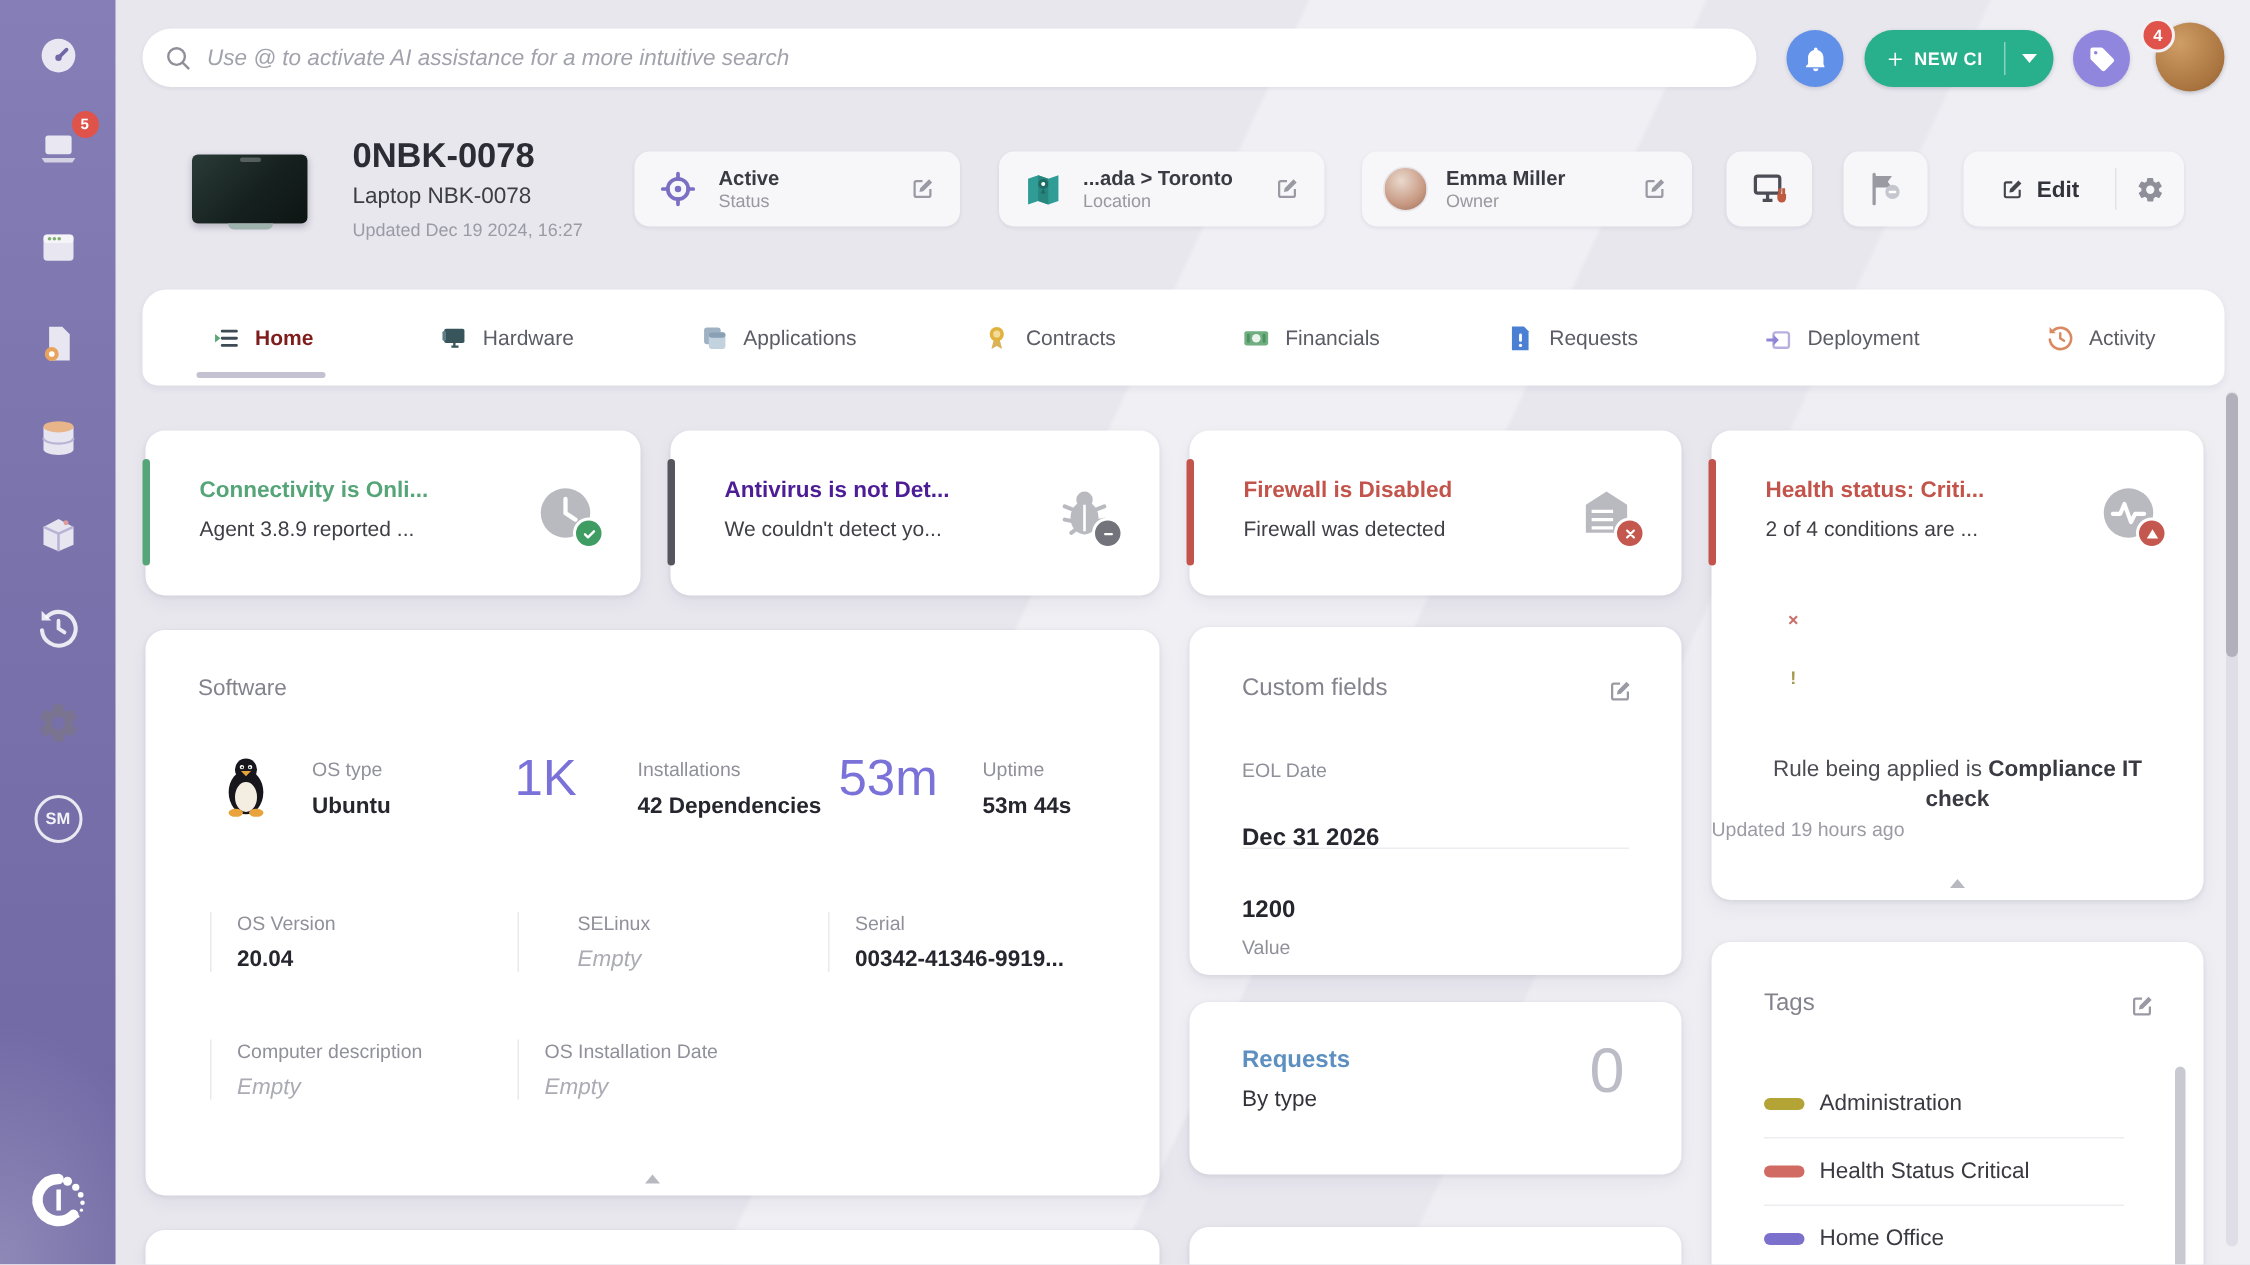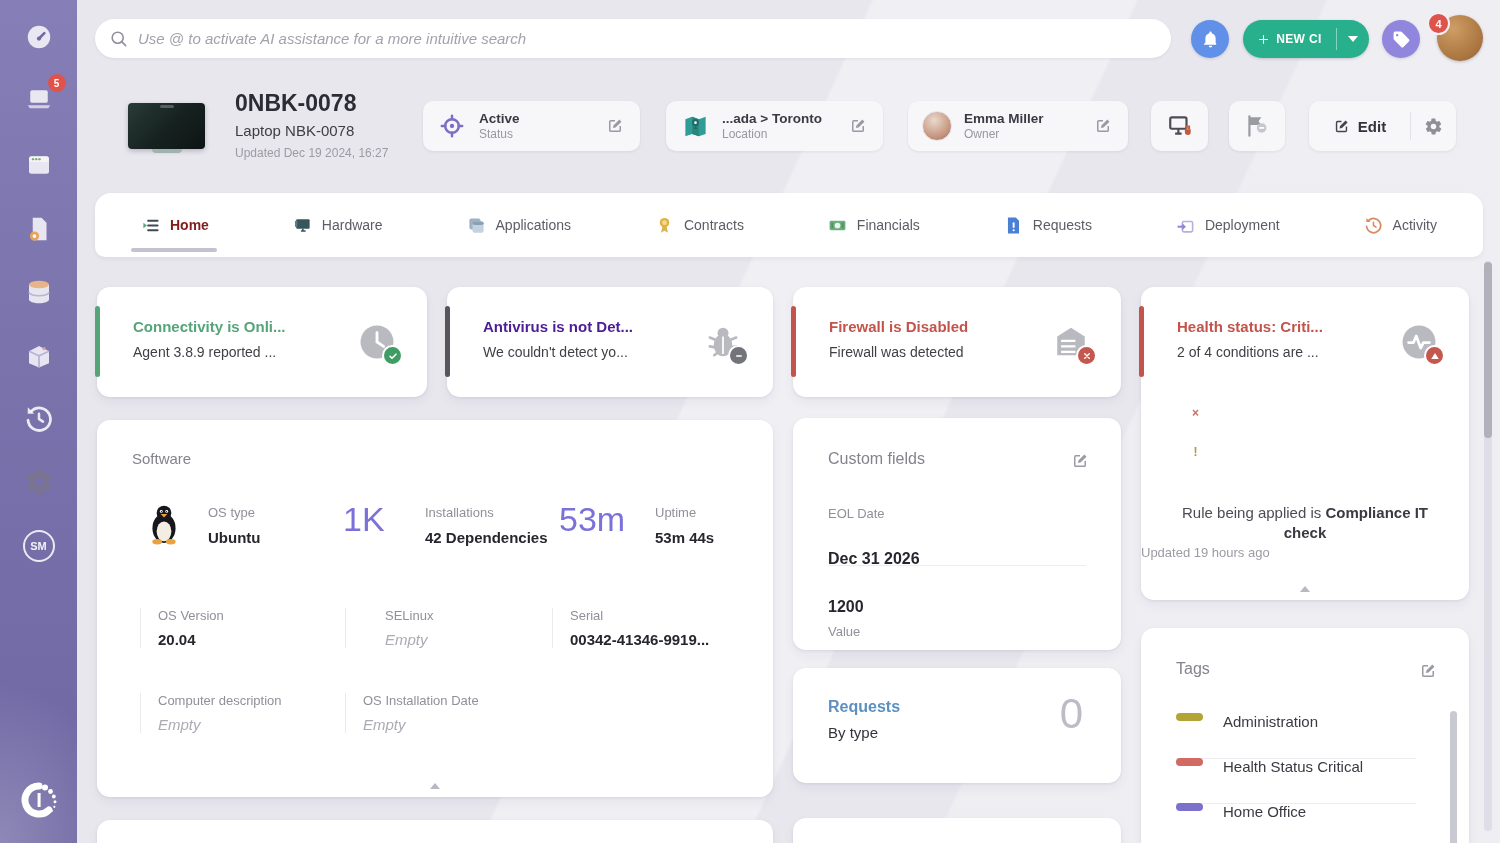--- a/index.html
+++ b/index.html
@@ -112,21 +112,21 @@
   .field-cell { position:absolute; border-left:1px solid #e9e9ee; padding-left:17px; width:200px; }
   .field-cell .fl { font-size:13px; color:#90909a; }
   .field-cell .fv { font-size:15px; font-weight:bold; color:#26262e; margin-top:8px; }
   .field-cell .fv.empty { font-weight:normal; font-style:italic; color:#ababb4; }
 
   
   .cf-label { position:absolute; font-size:13px; color:#90909a; }
   .cf-value { position:absolute; font-size:16px; font-weight:bold; color:#26262e; }
   .divider { position:absolute; height:1px; background:#ededf1; }
   .req-count { position:absolute; right:38px; top:22px; font-size:42px; color:#bcbcc6; }
-  .tagrow { position:absolute; left:35px; width:240px; height:45px; display:flex; align-items:flex-start; gap:20px; cursor:pointer; }
+  .tagrow { position:absolute; left:35px; width:240px; height:45px; display:flex; align-items:center; gap:10px; cursor:pointer; }
   .tagpill { width:27px; height:8px; border-radius:4px; flex:0 0 auto; }
   .taglabel { font-size:15px; color:#3a3a42; }
 
   
   .banner { position:absolute; left:32px; width:268px; display:flex; align-items:center; gap:13px; padding:0 14px; color:#fff; }
   .banner .bico { width:17px; height:17px; border-radius:50%; background:#fff; color:var(--c); flex:0 0 auto;
     display:flex; align-items:center; justify-content:center; font-size:12px; font-weight:bold; line-height:1; }
   .banner .btxt { font-size:13.5px; font-weight:bold; }
   .rule-text { position:absolute; left:24px; top:216px; width:280px; text-align:center; font-size:15px; color:#4c4c54; line-height:1.35; }
   .rule-text b { color:#3a3a42; }

